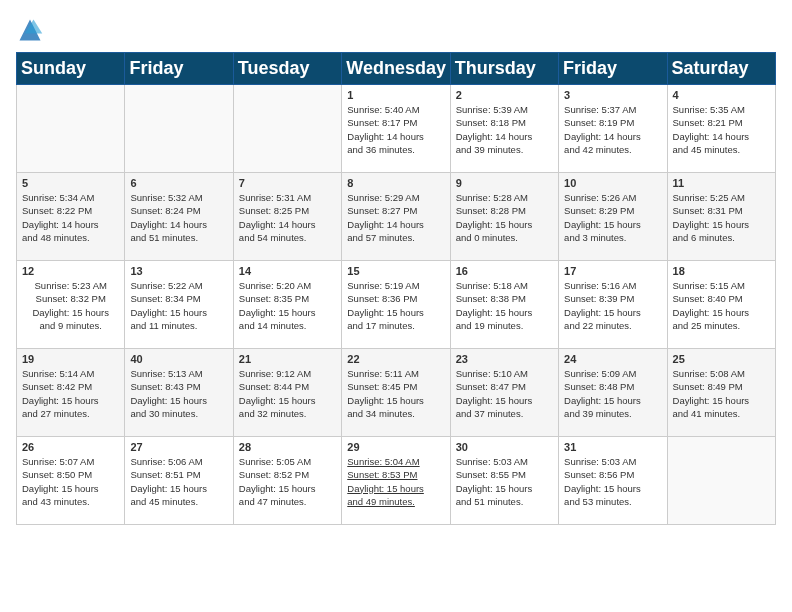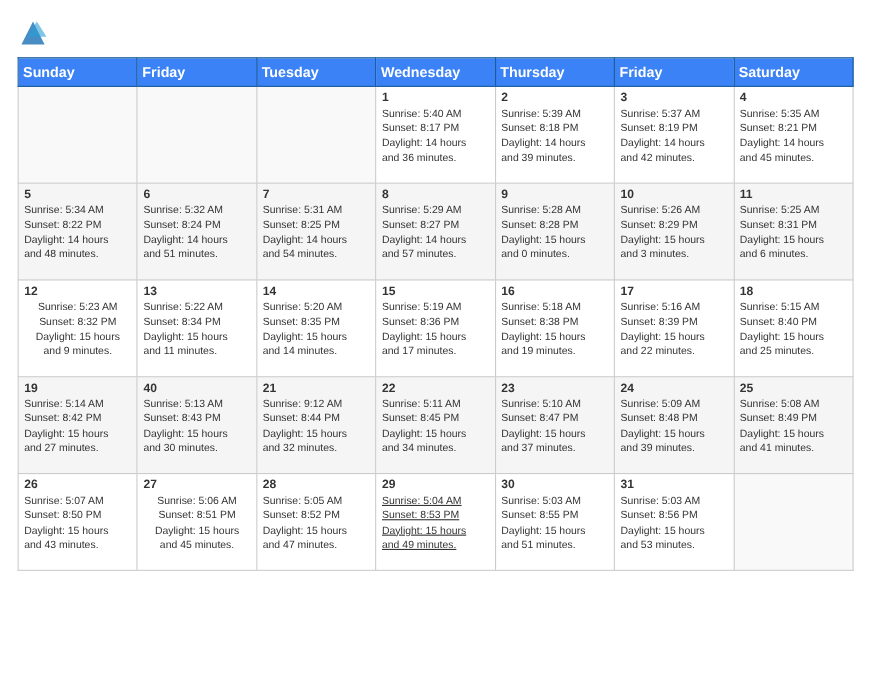--- a/index.html
+++ b/index.html
@@ -51,23 +51,23 @@
     .location {
       font-size: 16px;
       color: #444;
     }
     table {
       width: 100%;
       border-collapse: collapse;
       table-layout: fixed;
     }
     thead th {
-      background: #3b82f6;
+      background: #0c4a6e;
       color: #fff;
-      font-size: 13px;
+      font-size: 18px;
       font-weight: bold;
       padding: 5px 4px;
       text-align: left;
       border: 1px solid #1a5a9a;
     }
     tbody td {
       border: 1px solid #ccc;
       vertical-align: top;
       padding: 4px 5px;
       font-size: 10px;
@@ -314,21 +314,21 @@
       <tr>
         <td>
           <div class="day-number">26</div>
           <div class="cell-info" style="white-space: pre-line;">Sunrise: 5:07 AM
 Sunset: 8:50 PM
 Daylight: 15 hours
 and 43 minutes.</div>
         </td>
         <td>
           <div class="day-number">27</div>
-          <div class="cell-info" style="white-space: pre-line; text-align: center;">Sunrise: 5:06 AM
+          <div class="cell-info" style="white-space: pre-line;">Sunrise: 5:06 AM
 Sunset: 8:51 PM
 Daylight: 15 hours
 and 45 minutes.</div>
         </td>
         <td>
           <div class="day-number">28</div>
           <div class="cell-info" style="white-space: pre-line;">Sunrise: 5:05 AM
 Sunset: 8:52 PM
 Daylight: 15 hours
 and 47 minutes.</div>

